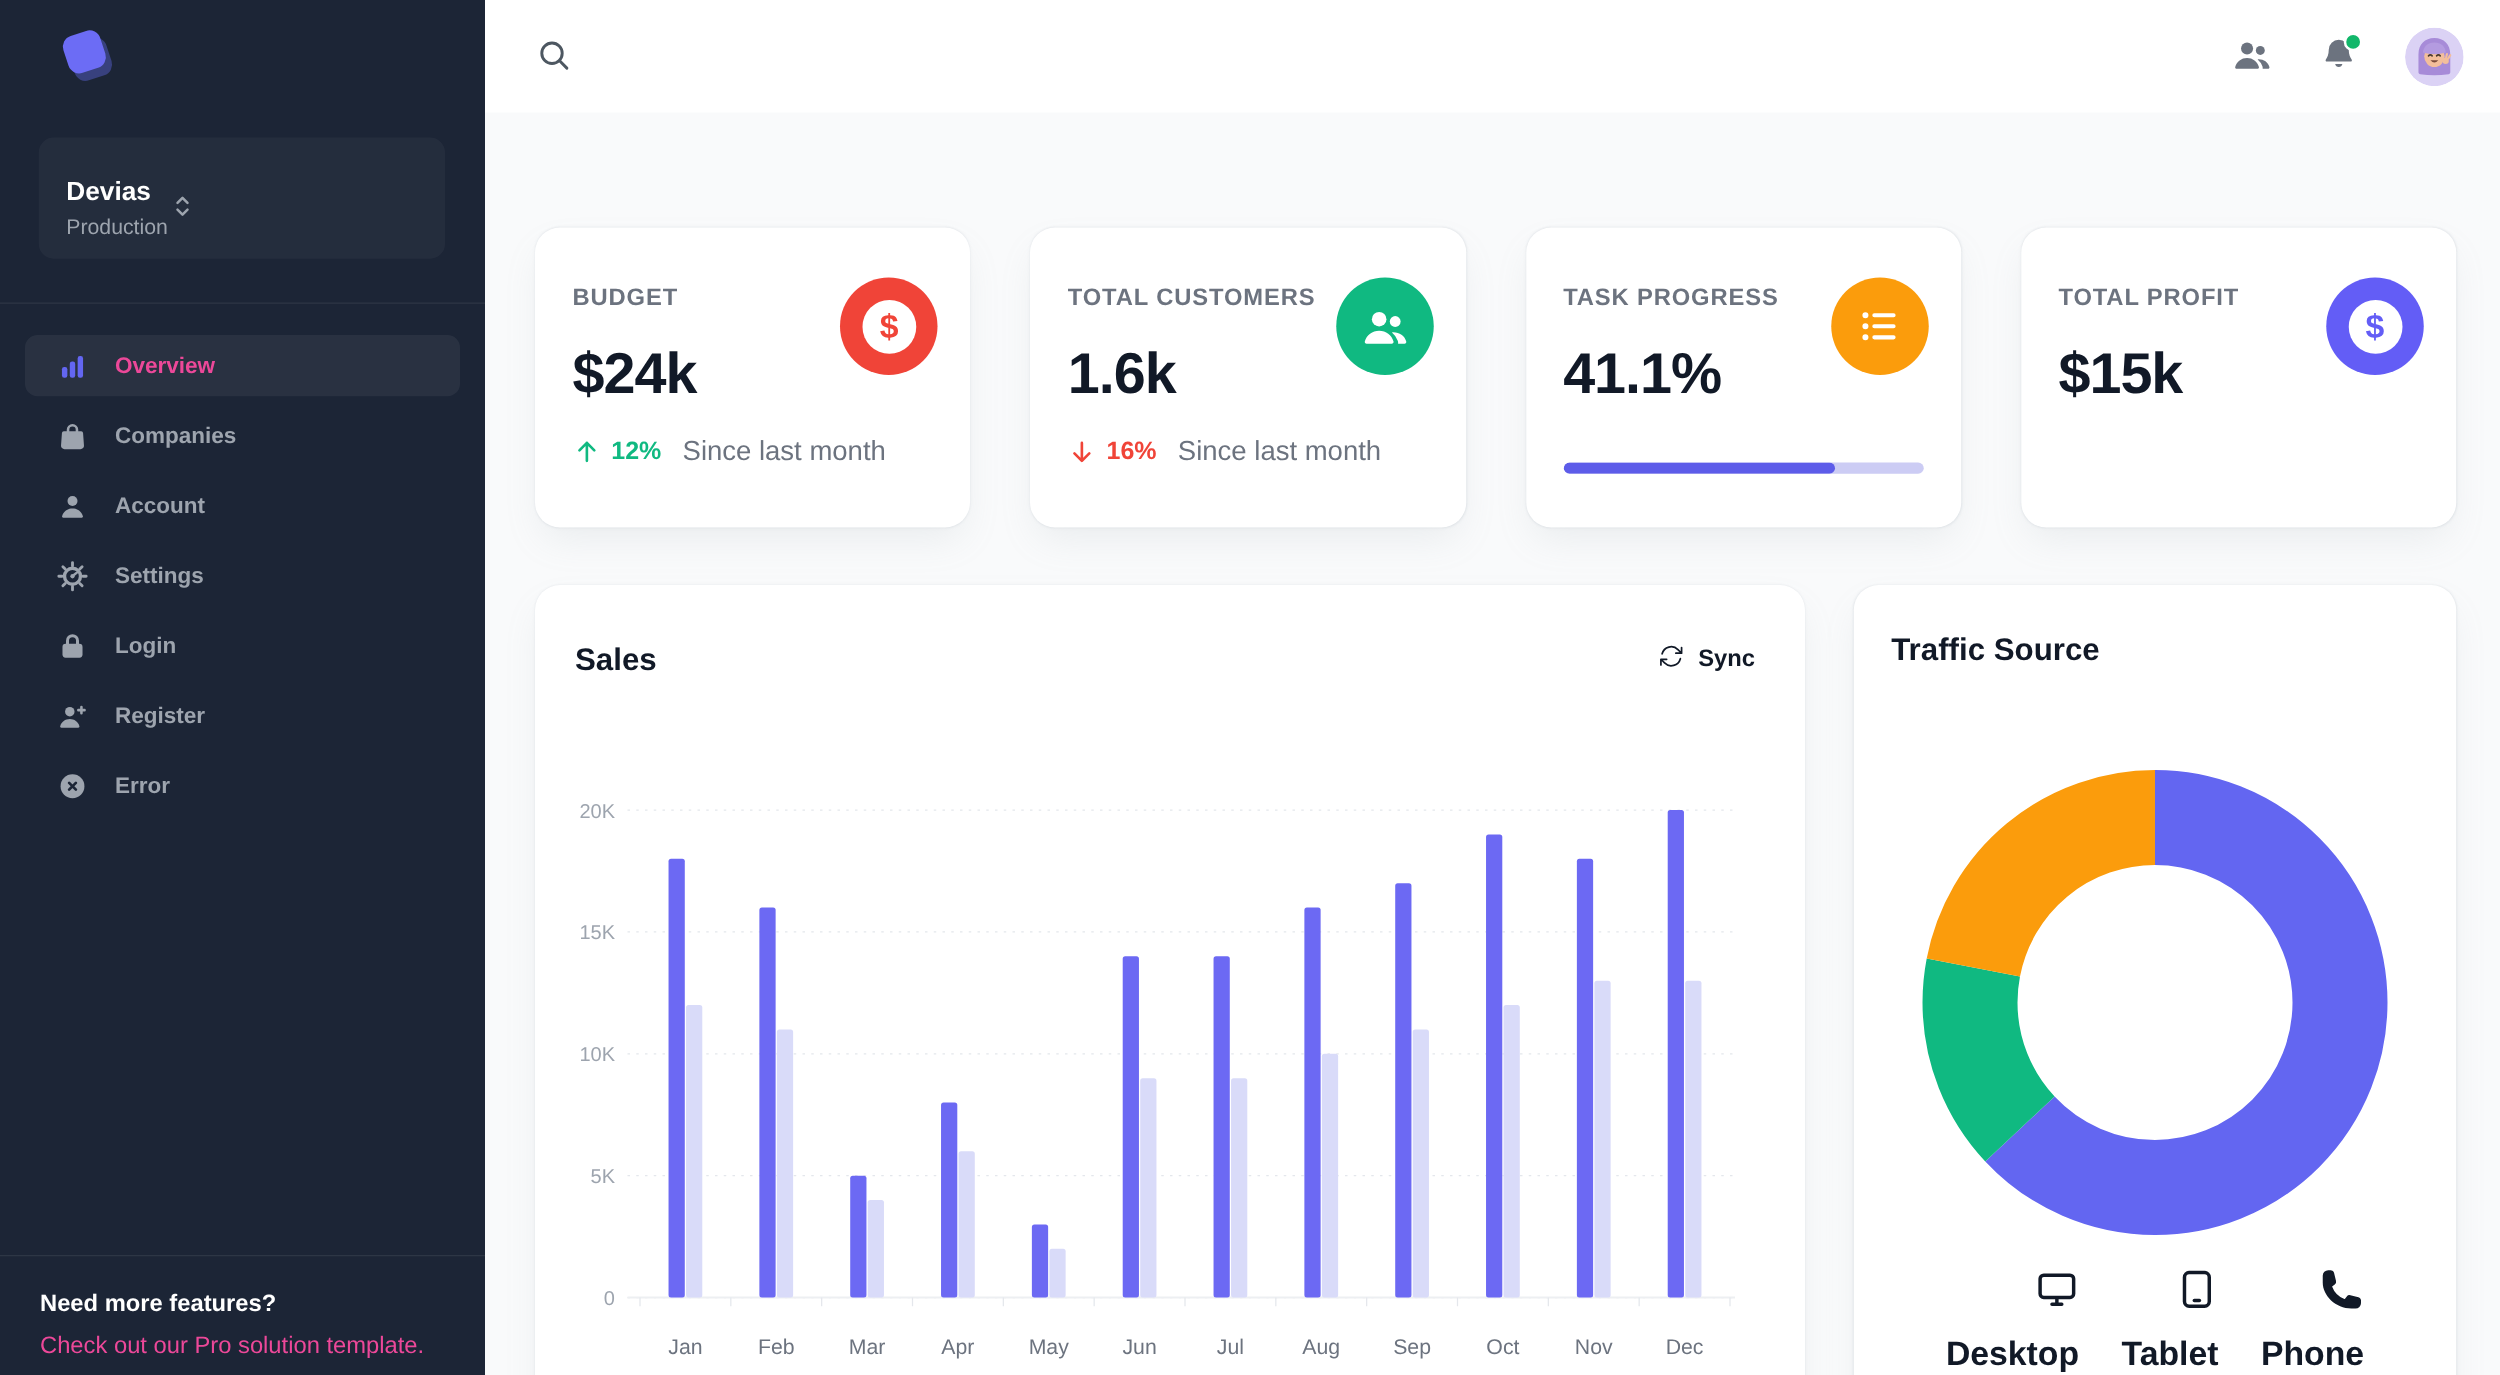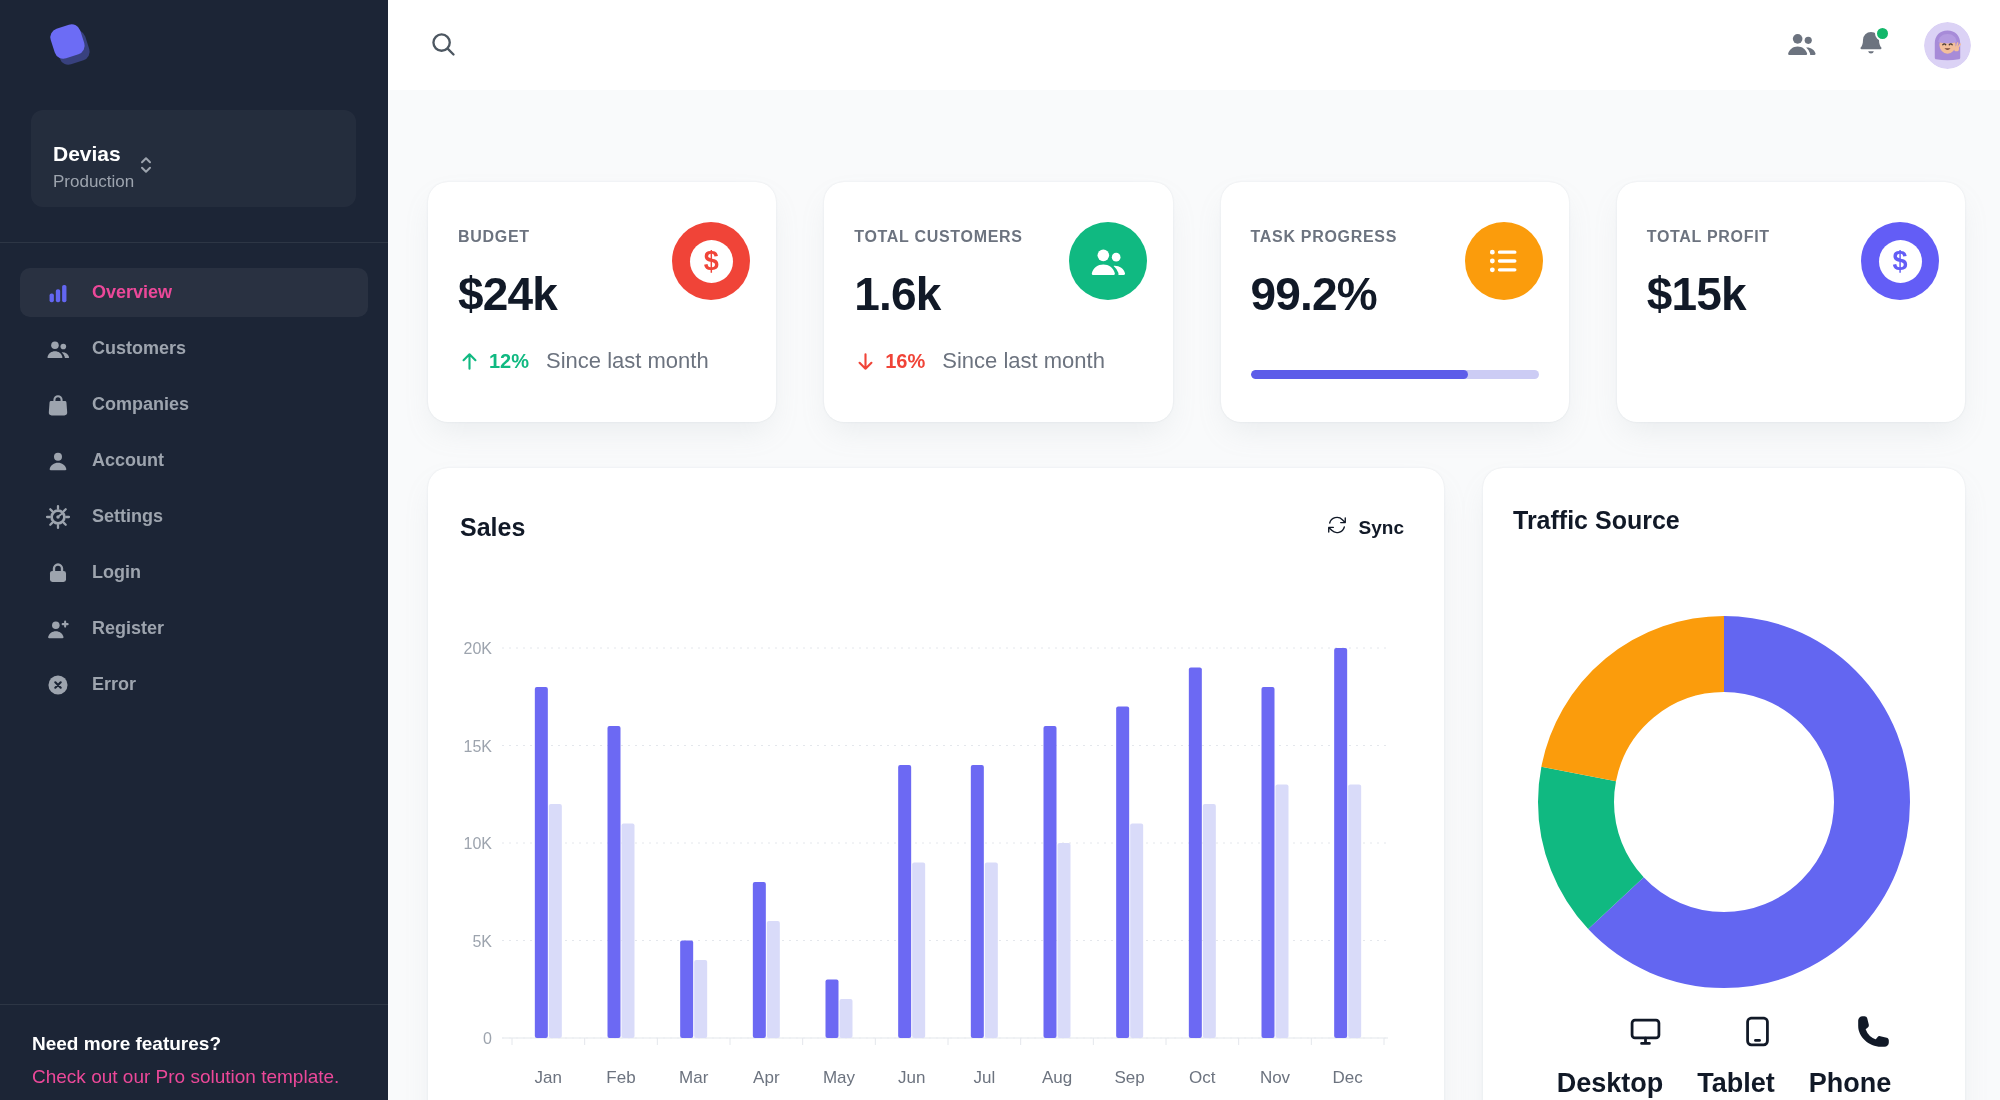--- a/index.html
+++ b/index.html
@@ -39,21 +39,21 @@
   .top-users svg{width:33px;height:33px;}
   .bell-wrap{position:relative;}
   .bell-wrap svg{width:30px;height:30px;}
   .bell-dot{position:absolute;top:-3px;right:-4px;width:15px;height:15px;border-radius:50%;background:#12B76A;border:2.5px solid #FFFFFF;}
   .avatar{width:47px;height:47px;border-radius:50%;overflow:hidden;}
   .avatar svg{width:47px;height:47px;display:block;}
   
   .card{background:#FFFFFF;border-radius:20px;box-shadow:0 0 2px rgba(145,158,171,.22),0 14px 30px -6px rgba(145,158,171,.15);}
   .stats{position:absolute;left:428px;top:182px;width:1537px;display:grid;grid-template-columns:repeat(4,1fr);gap:48px;}
   .stat-card{position:relative;height:240px;padding:46px 30px 0 30px;}
-  .stat-label{font-size:16px;font-weight:600;letter-spacing:.7px;color:#6C737F;}
+  .stat-label{font-size:19px;font-weight:600;letter-spacing:.7px;color:#6C737F;}
   .stat-value{margin-top:21px;font-size:46px;font-weight:700;color:#111927;letter-spacing:-0.8px;}
   .stat-avatar{position:absolute;top:40px;right:26px;width:78px;height:78px;border-radius:50%;display:flex;align-items:center;justify-content:center;}
   .stat-avatar svg{width:40px;height:40px;color:#FFFFFF;}
   .coin{width:43px;height:43px;background:#FFFFFF;border-radius:50%;display:flex;align-items:center;justify-content:center;}
   .coin span{font-size:27px;font-weight:700;}
   .stat-trend{position:absolute;left:30px;top:166px;display:flex;align-items:center;font-size:20px;}
   .trend-ic{display:flex;margin-right:8px;}
   .trend-ic svg{width:23px;height:23px;}
   .trend-val{font-weight:600;}
   .trend-val.up{color:#10B981;}
@@ -111,31 +111,20 @@
           <svg viewBox="0 0 24 24" fill="currentColor">
             <rect x="4.2" y="12.5" width="4" height="8" rx="1.7"></rect>
             <rect x="10" y="8.5" width="4" height="12" rx="1.7"></rect>
             <rect x="15.8" y="4.5" width="4" height="16" rx="1.7"></rect>
           </svg>
         </span>
         <span class="nav-label">Overview</span>
       </div>
       <div class="nav-item">
         <span class="nav-ic">
-          <svg viewBox="0 0 24 24" fill="currentColor">
-            <circle cx="9.2" cy="8.6" r="3.5"></circle>
-            <path d="M2.3 19.3c.9-3.2 3.6-5.2 6.9-5.2s6 2 6.9 5.2c.16.56-.3 1.1-.88 1.1H3.18c-.58 0-1.04-.54-.88-1.1z"></path>
-            <circle cx="16.9" cy="9.7" r="2.6"></circle>
-            <path d="M16 14.9c3 0 5.4 1.7 6.2 4.4.15.52-.25 1.04-.8 1.04h-3.12c.05-.42.02-.86-.1-1.3a9.3 9.3 0 00-2.84-4.06c.2-.05.43-.08.66-.08z"></path>
-          </svg>
-        </span>
-        <span class="nav-label">Customers</span>
-      </div>
-      <div class="nav-item">
-        <span class="nav-ic">
           <svg viewBox="0 0 24 24">
             <path fill="currentColor" d="M5.6 8.3h12.8a1.4 1.4 0 011.4 1.3l.68 9.2a2.6 2.6 0 01-2.6 2.8H6.12a2.6 2.6 0 01-2.6-2.8l.68-9.2a1.4 1.4 0 011.4-1.3z"></path>
             <path fill="none" stroke="currentColor" stroke-width="1.9" d="M8.7 10.5V7.2a3.3 3.3 0 016.6 0v3.3"></path>
           </svg>
         </span>
         <span class="nav-label">Companies</span>
       </div>
       <div class="nav-item">
         <span class="nav-ic">
           <svg viewBox="0 0 24 24" fill="currentColor">
@@ -276,21 +265,21 @@
             <path d="M12 4.5v15M5.8 13.3l6.2 6.2 6.2-6.2"></path>
           </svg>
       </span>
       <span class="trend-val down">16%</span>
       <span class="trend-note">Since last month</span>
     </div>
   </div>
 
   <div class="card stat-card">
     <div class="stat-label">TASK PROGRESS</div>
-    <div class="stat-value">99.2%</div>
+    <div class="stat-value">41.1%</div>
     <div class="stat-avatar" style="background: rgb(251, 156, 12);">
       <svg viewBox="0 0 24 24" fill="none" stroke="#FFFFFF" stroke-linecap="round">
         <path stroke-width="2" d="M9.3 6.7h9.2M9.3 12h9.2M9.3 17.3h9.2"></path>
         <path stroke-width="2.9" d="M5 6.7h.01M5 12h.01M5 17.3h.01"></path>
       </svg>
     </div>
     <div class="progress">
         <div class="progress-fill" id="task-progress-fill" style="width: 75.5%;"></div>
       </div>
   </div>

